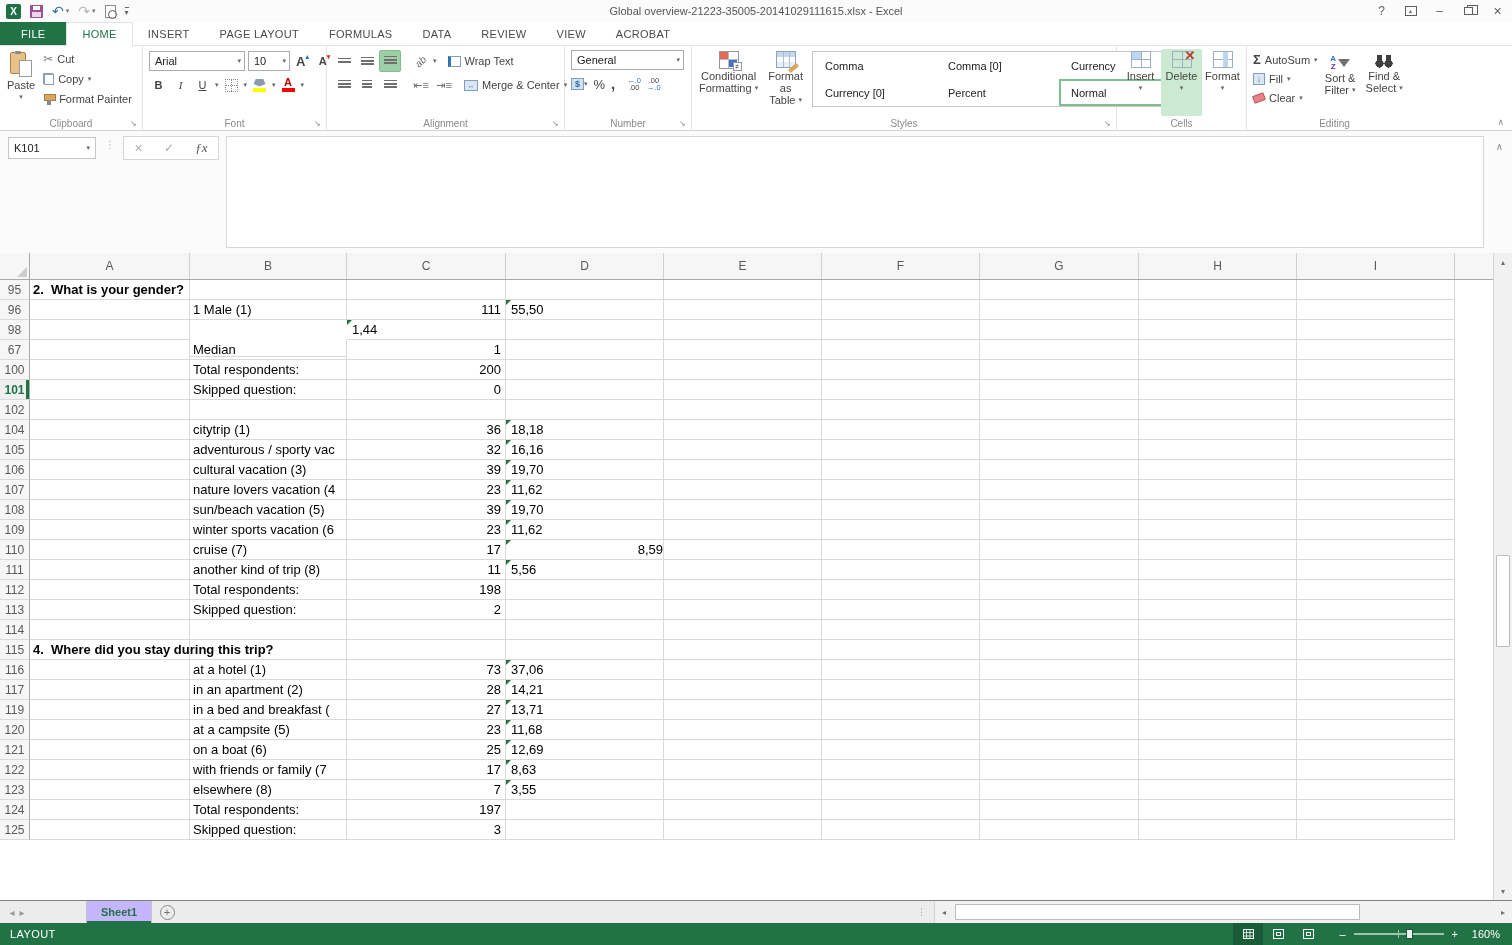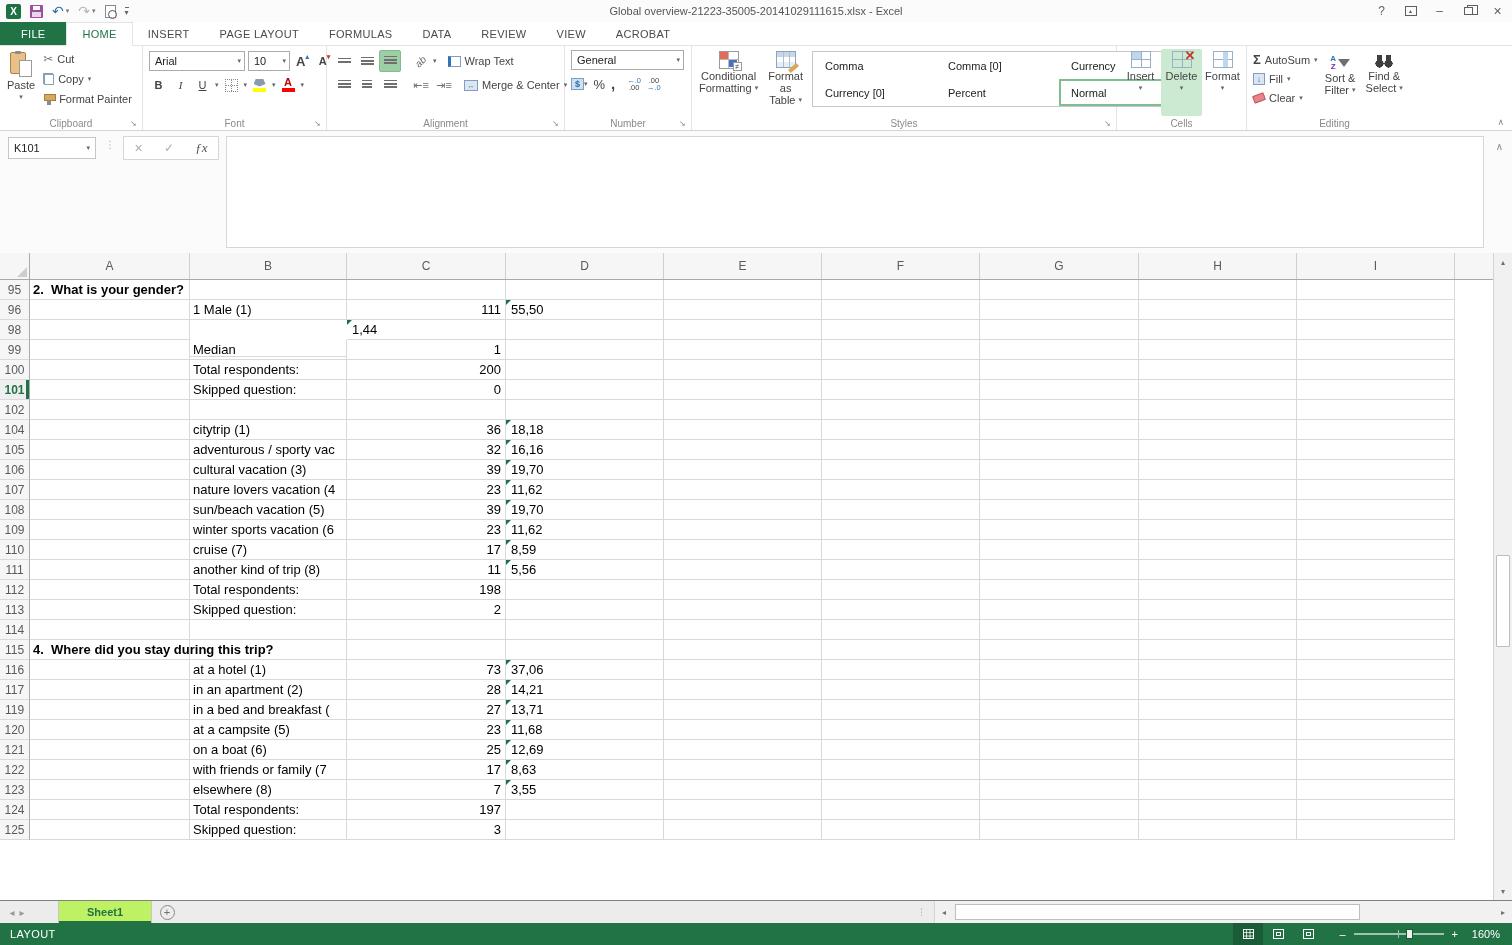--- a/index.html
+++ b/index.html
@@ -187,21 +187,21 @@
   
   #vscroll { position:absolute; top:253px; right:0; width:19px; height:647px; background:#f1f1f1; border-left:1px solid #d4d4d4; }
   .sc-btn { width:18px; height:18px; display:flex; align-items:center; justify-content:center; color:#6f6f6f; font-size:8px; background:#f1f1f1; }
   #vthumb { position:absolute; left:2px; top:302px; width:14px; height:92px; background:#fff; border:1px solid #bdbdbd; border-radius:1px; }
   #vs-down { position:absolute; bottom:0; }
 
   
   #sheetbar { position:absolute; top:900px; left:0; right:0; height:23px; background:#ececec;
     border-top:1px solid #808080; display:flex; align-items:stretch; font-size:11px; }
   .nav-ar { width:24px; display:flex; align-items:center; justify-content:center; color:#9a9a9a; font-size:10px; }
-  #sheet-tab { margin-left:24px; padding:0 28px; background:#bef264; display:flex; align-items:center;
+  #sheet-tab { margin-left:52px; padding:0 14px; background:#c4b5fd; display:flex; align-items:center;
     color:#217346; font-weight:bold; border-right:1px solid #c6c6c6; border-left:1px solid #c6c6c6;
     box-shadow:inset 0 -2px 0 #217346; }
   #new-sheet { width:30px; display:flex; align-items:center; justify-content:center; }
   #new-sheet span { width:15px; height:15px; border:1px solid #8a8a8a; border-radius:50%;
     display:flex; align-items:center; justify-content:center; font-size:11px; color:#6f6f6f; line-height:13px; }
   #hs-handle { margin-left:auto; display:flex; align-items:center; color:#9a9a9a; font-size:9px; padding-right:8px; }
   #hscroll { width:578px; display:flex; align-items:center; background:#f1f1f1; border-left:1px solid #d4d4d4; }
   #htrack { position:relative; flex:1; height:100%; }
   #hthumb { position:absolute; left:2px; top:3px; width:405px; height:16px; background:#fff; border:1px solid #bdbdbd; }
 
@@ -570,21 +570,21 @@
           <div class="cell b-text" style="width: 157px; margin-top: 36px;">Average</div>
           <div class="cell num-left flagged" style="width: 159px;">1,44</div>
           <div class="cell" style="width: 158px;"></div>
           <div class="cell" style="width: 158px;"></div>
           <div class="cell" style="width: 158px;"></div>
           <div class="cell" style="width: 159px;"></div>
           <div class="cell" style="width: 158px;"></div>
           <div class="cell" style="width: 158px;"></div>
         </div>
         <div class="grid-row">
-          <div class="row-h">99</div>
+          <div class="row-h">67</div>
           <div class="cell" style="width: 160px;"></div>
           <div class="cell b-text" style="width: 157px;">Median</div>
           <div class="cell num-right" style="width: 159px;">1</div>
           <div class="cell" style="width: 158px;"></div>
           <div class="cell" style="width: 158px;"></div>
           <div class="cell" style="width: 158px;"></div>
           <div class="cell" style="width: 159px;"></div>
           <div class="cell" style="width: 158px;"></div>
           <div class="cell" style="width: 158px;"></div>
         </div>
@@ -694,21 +694,21 @@
           <div class="cell" style="width: 158px;"></div>
           <div class="cell" style="width: 159px;"></div>
           <div class="cell" style="width: 158px;"></div>
           <div class="cell" style="width: 158px;"></div>
         </div>
         <div class="grid-row">
           <div class="row-h">110</div>
           <div class="cell" style="width: 160px;"></div>
           <div class="cell b-text" style="width: 157px;">cruise (7)</div>
           <div class="cell num-right" style="width: 159px;">17</div>
-          <div class="cell num-left flagged" style="width: 158px;">8,59</div>
+          <div class="cell num-left flagged" style="width: 158px; text-align: right;">8,59</div>
           <div class="cell" style="width: 158px;"></div>
           <div class="cell" style="width: 158px;"></div>
           <div class="cell" style="width: 159px;"></div>
           <div class="cell" style="width: 158px;"></div>
           <div class="cell" style="width: 158px;"></div>
         </div>
         <div class="grid-row">
           <div class="row-h">111</div>
           <div class="cell" style="width: 160px;"></div>
           <div class="cell b-text" style="width: 157px;">another kind of trip (8)</div>

